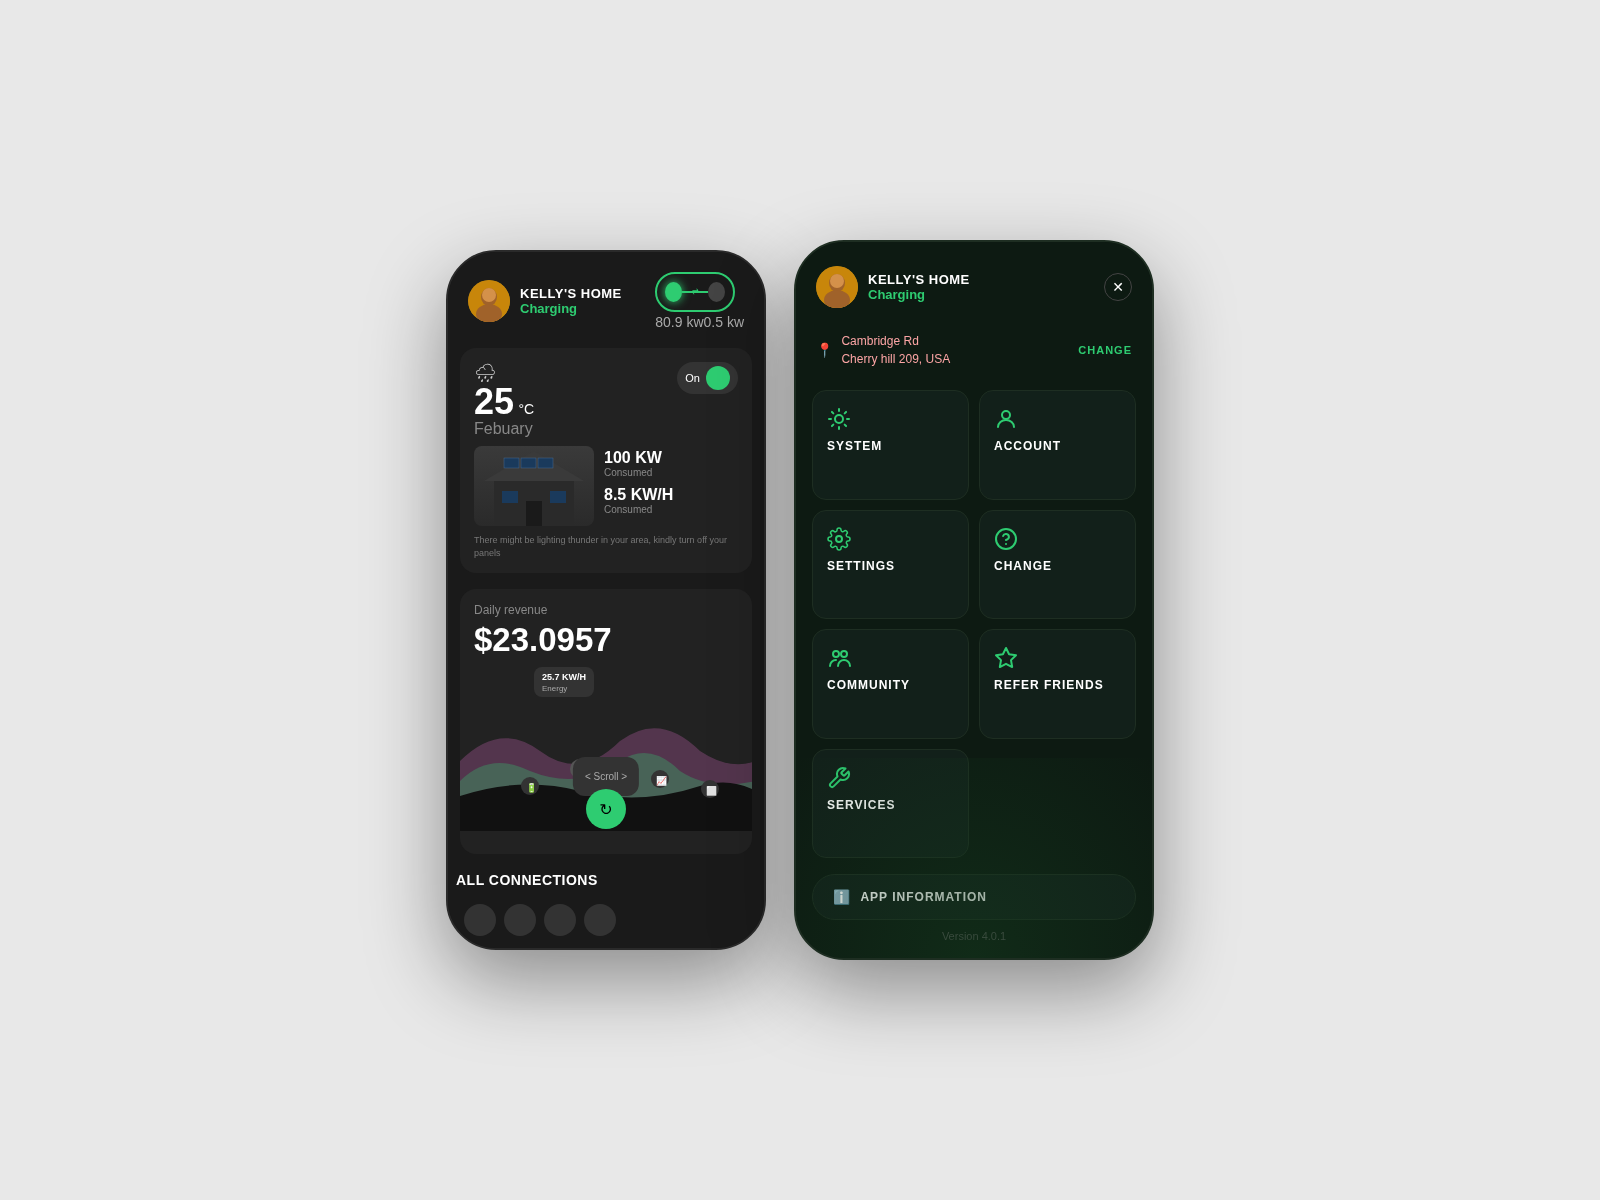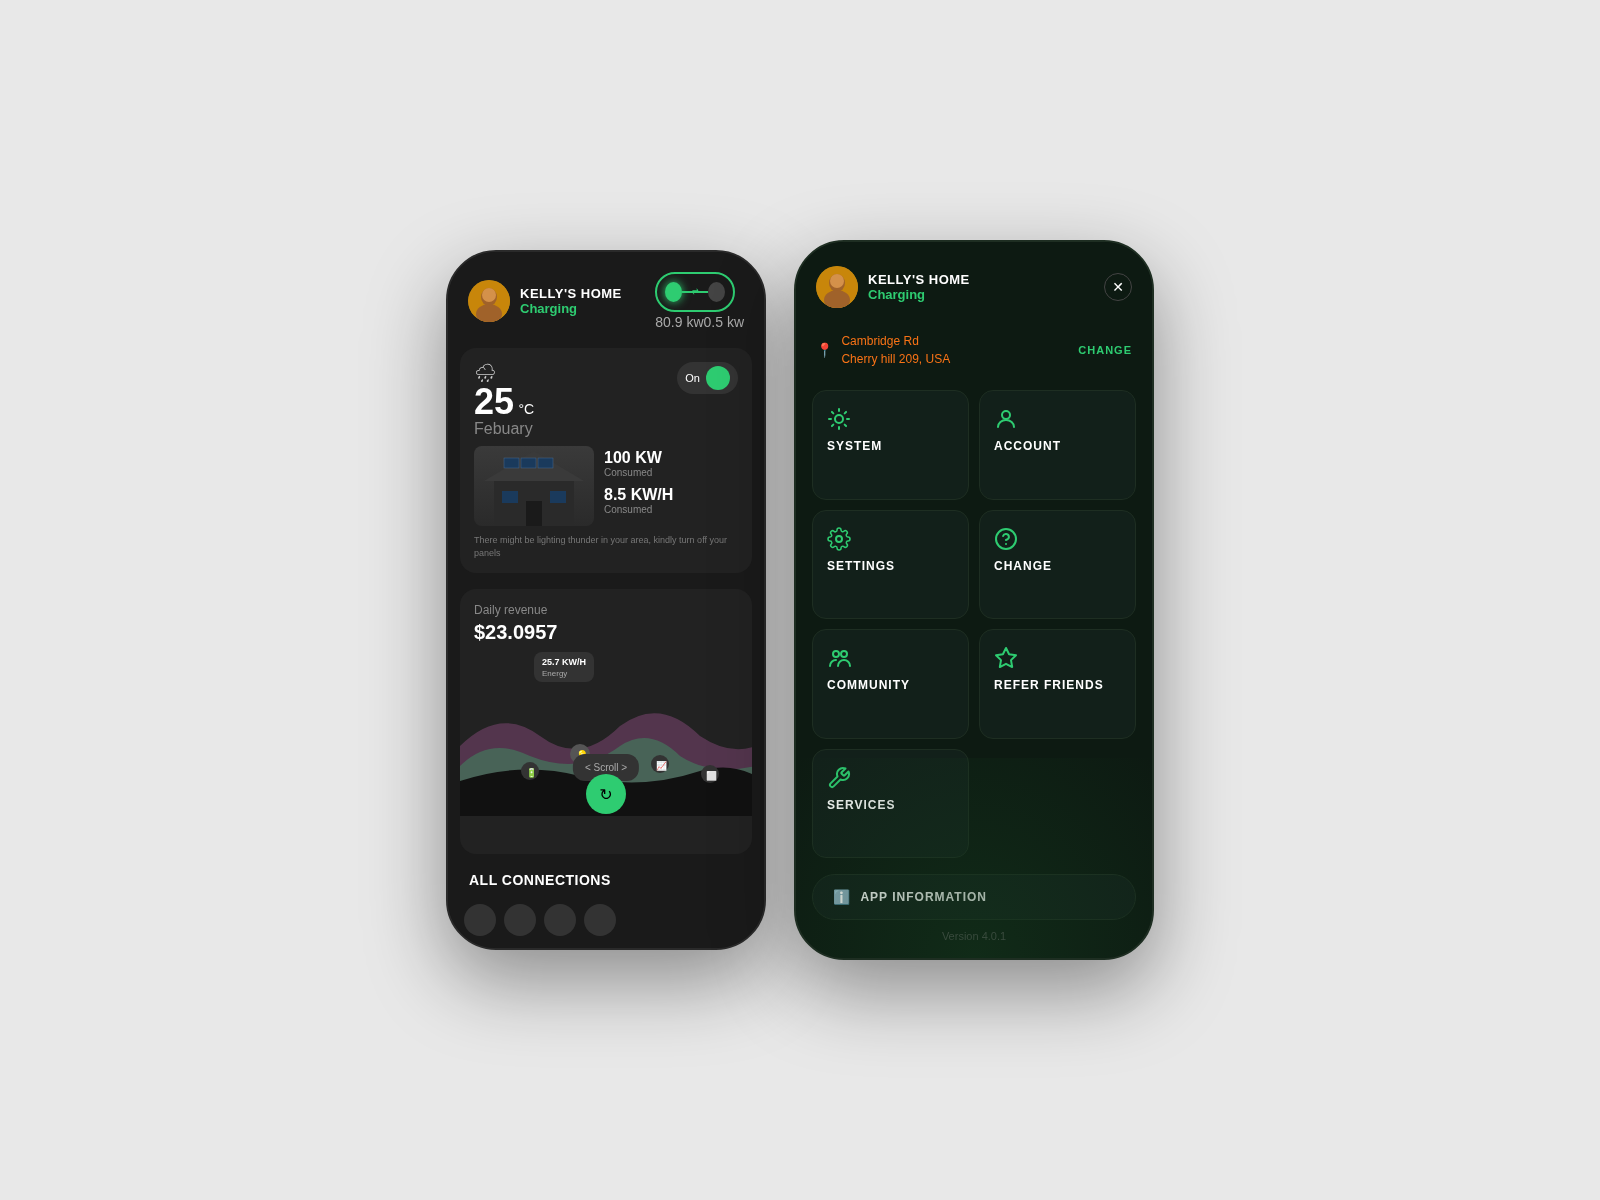--- a/index.html
+++ b/index.html
@@ -217,21 +217,21 @@
       flex: 1;
       overflow: hidden;
     }
 
     .revenue-label {
       font-size: 12px;
       color: #888;
     }
 
     .revenue-amount {
-      font-size: 20px;
+      font-size: 33px;
       font-weight: 700;
       color: #fff;
       margin-top: 4px;
     }
 
     .energy-tag {
       background: #333;
       border-radius: 8px;
       padding: 4px 8px;
       font-size: 10px;
@@ -244,21 +244,21 @@
 
     .wave-area {
       height: 130px;
       position: relative;
       margin-top: 4px;
     }
 
     .scroll-btn {
       background: #333;
       border-radius: 12px;
-      padding: 8px 12px;
+      padding: 14px 12px;
       font-size: 10px;
       color: #aaa;
       display: inline-block;
       position: absolute;
       bottom: 30px;
       left: 50%;
       transform: translateX(-50%);
     }
 
     .refresh-btn {
@@ -270,21 +270,21 @@
       align-items: center;
       justify-content: center;
       position: absolute;
       bottom: 10px;
       left: 50%;
       transform: translateX(-50%);
       font-size: 16px;
     }
 
     .all-connections {
-      padding: 10px 21px;
+      padding: 10px 8px;
       font-size: 14px;
       font-weight: 700;
       color: #fff;
       letter-spacing: 0.5px;
       background: #1a1a1a;
     }
 
     .conn-dots {
       display: flex;
       gap: 8px;
@@ -343,21 +343,21 @@
       gap: 8px;
     }
 
     .location-icon {
       color: #2ecc71;
       font-size: 14px;
     }
 
     .address-text {
       font-size: 12px;
-      color: #f97316;
+      color: #fca5a5;
       line-height: 1.5;
     }
 
     .change-btn {
       color: #2ecc71;
       font-size: 11px;
       font-weight: 700;
       letter-spacing: 1px;
       cursor: pointer;
     }

